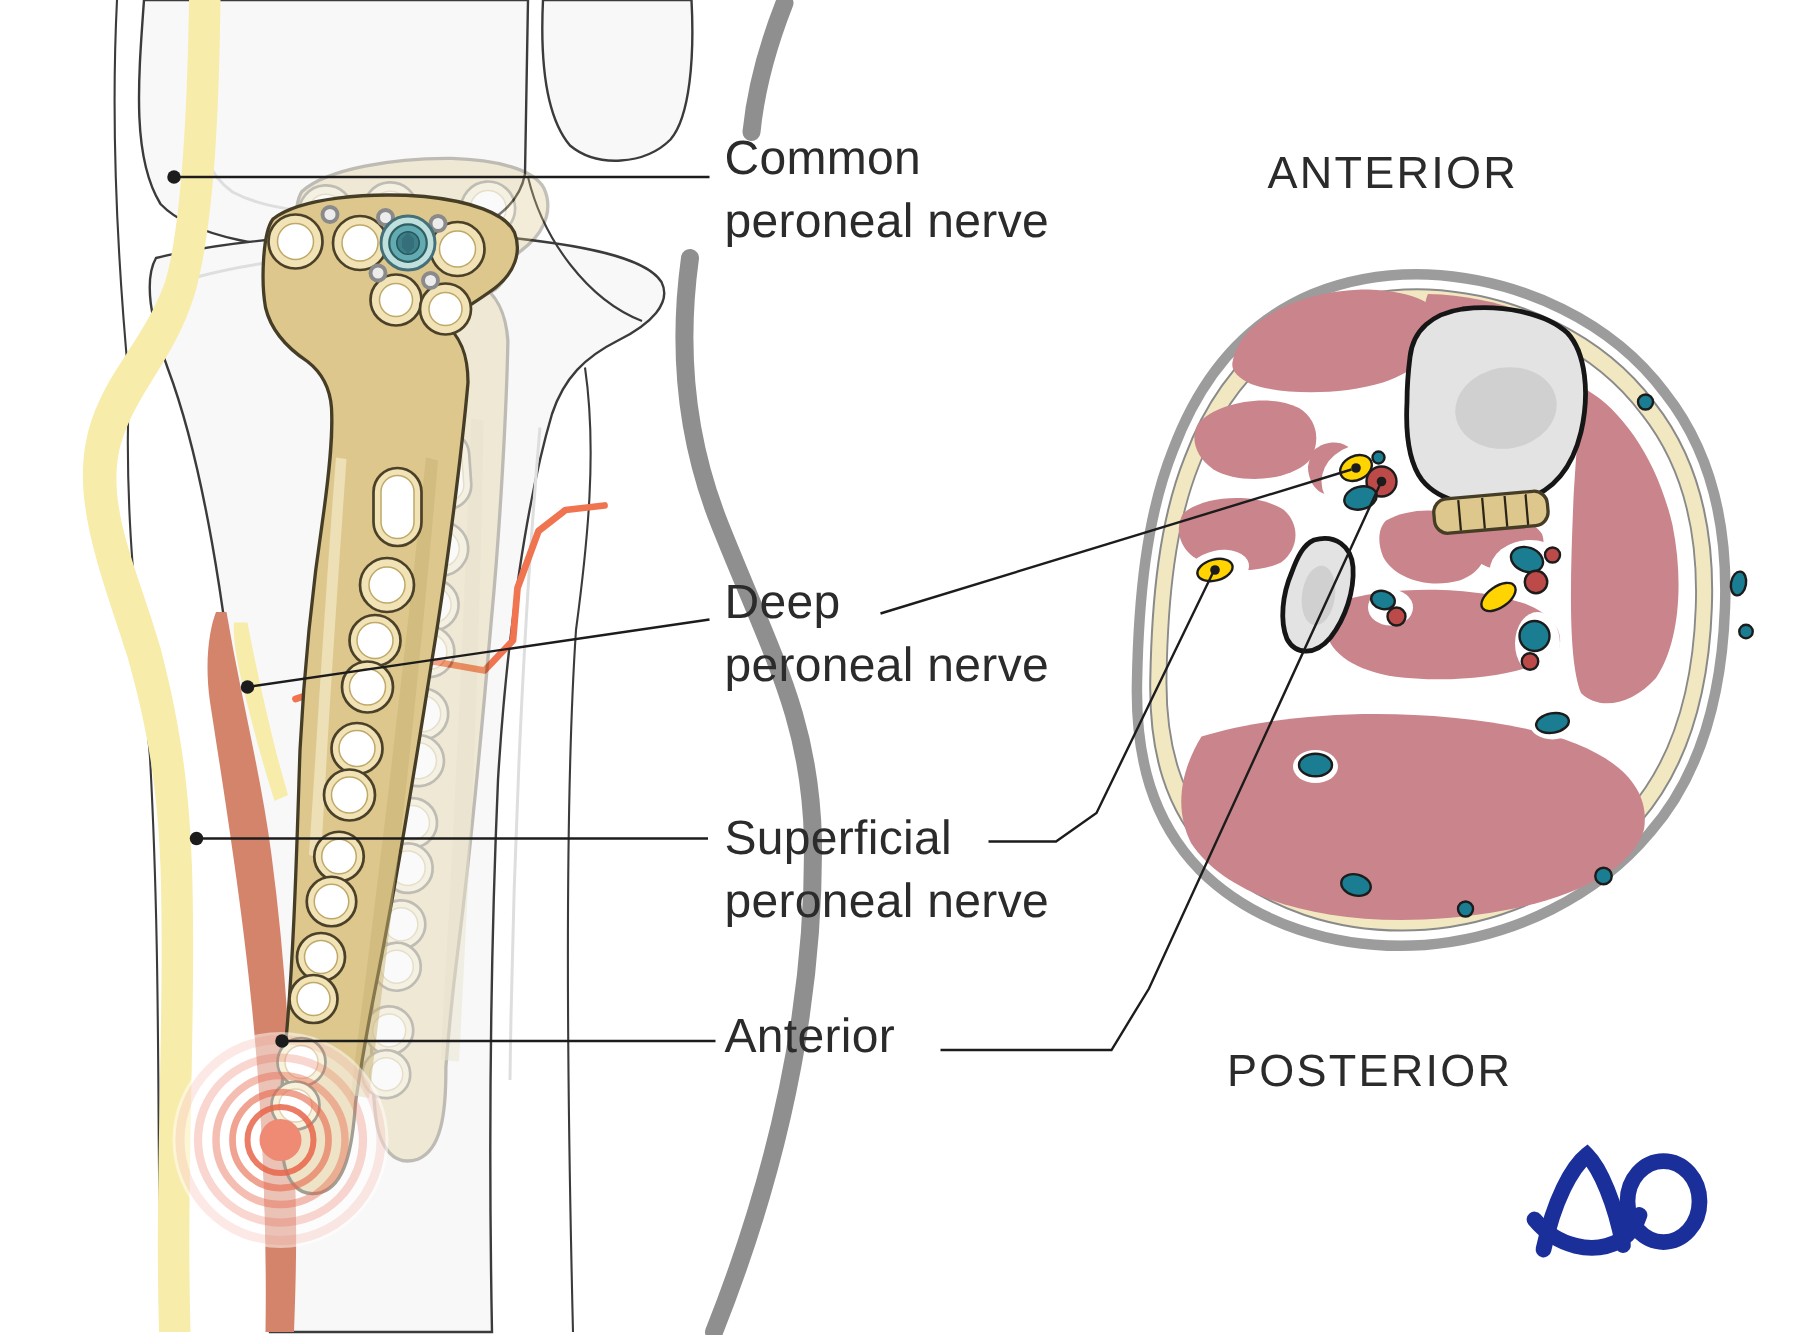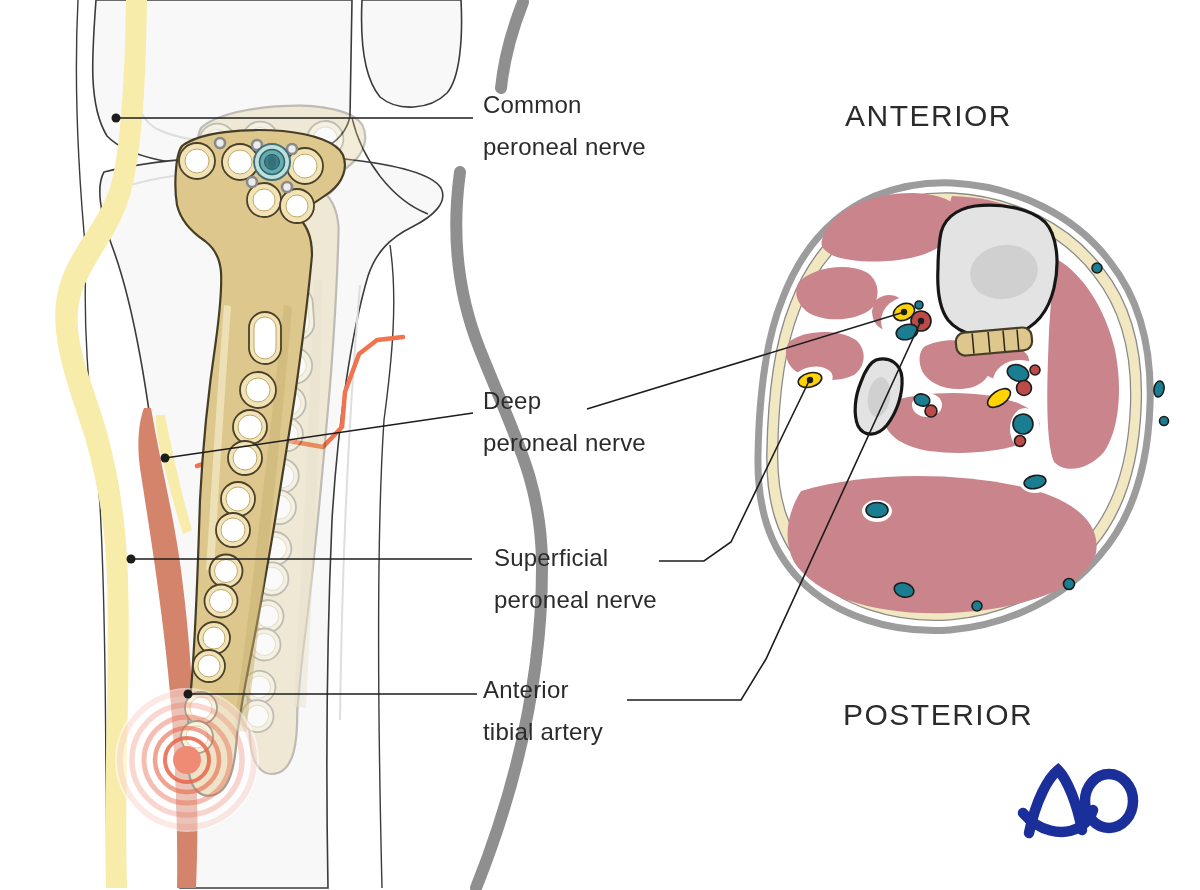--- a/index.html
+++ b/index.html
@@ -4,21 +4,21 @@
 <style>
   html,body{margin:0;padding:0;}
   body{
     width:1200px;height:890px;position:relative;background:#ffffff;
     font-family:"Liberation Sans", sans-serif;overflow:hidden;
   }
   #stage{position:absolute;inset:0;}
   #art{position:absolute;top:0;left:0;}
   .label{
     position:absolute;color:var(--c-text,#2b2b2b);
-    font-size:24px;line-height:42px;letter-spacing:.2px;white-space:nowrap;
+    font-size:32px;line-height:42px;letter-spacing:.2px;white-space:nowrap;
   }
   .orient{
     position:absolute;color:var(--c-text,#2b2b2b);
     font-size:30px;letter-spacing:1.5px;white-space:nowrap;
   }
   
   .legbone{fill:#f8f8f8;stroke:var(--c-bone_outline,#3b3b3b);stroke-width:1.6;}
   .legline{fill:none;stroke:var(--c-bone_outline,#3b3b3b);stroke-width:1.4;}
   .shade{fill:none;stroke:#dedede;stroke-width:2;}
   .graycurve{fill:none;stroke:var(--c-gray_curve,#8f8f8f);stroke-width:12;stroke-linecap:round;}
@@ -276,23 +276,22 @@
 </svg>
 
 <div class="label" style="left:483px;top:84px">
   <span>Common</span><br>
   <span>peroneal nerve</span>
 </div>
 <div class="label" style="left:483px;top:380px">
   <span>Deep</span><br>
   <span>peroneal nerve</span>
 </div>
-<div class="label" style="left:494px;top:537px">
+<div class="label" style="left:483px;top:537px">
   <span>Superficial</span><br>
   <span>peroneal nerve</span>
 </div>
 <div class="label" style="left:483px;top:669px">
   <span>Anterior</span><br>
-  <span>tibial artery</span>
 </div>
 <div class="orient" style="left:845px;top:99px">ANTERIOR</div>
-<div class="orient" style="left:843px;top:698px">POSTERIOR</div>
+<div class="orient" style="left:818px;top:698px">POSTERIOR</div>
 </div>
 
 </body></html>

